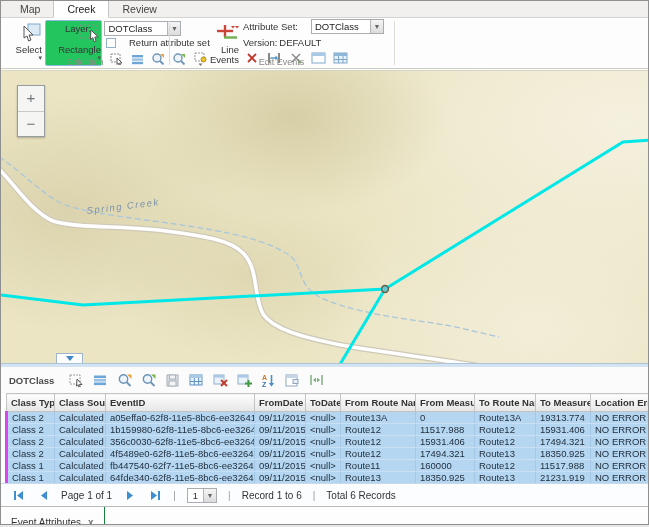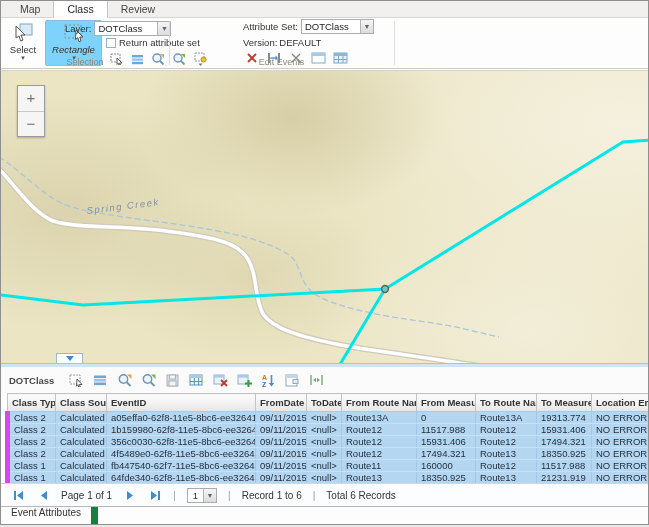--- a/index.html
+++ b/index.html
@@ -4,27 +4,27 @@
 <style>
   * { margin:0; padding:0; box-sizing:border-box; }
   body { font-family:"Liberation Sans", sans-serif; background:#e8e8e8; }
   .app { position:relative; width:649px; height:525px; background:#fff; border:1px solid #8f8f8f; overflow:hidden; }
 
   
   .tabstrip { height:17px; background:#f1f0ee; border-bottom:1px solid #d6d5d2; display:flex; align-items:flex-end; padding-left:6px; }
   .rtab { font-size:10.5px; color:#444; padding:2px 13px 2px 13px; cursor:default; }
   .rtab.active { background:#fff; border:1px solid #c6c6c6; border-bottom:1px solid #fff; margin-bottom:-1px; color:#222; }
   .ribbon { position:relative; height:51px; background:#fdfdfd; border-bottom:1px solid #cfccc0; font-size:9.5px; color:#333; }
-  .bigbtn { position:absolute; top:2px; height:46px; text-align:center; border:1px solid transparent; border-radius:2px; padding-top:2px; }
+  .bigbtn { position:absolute; top:2px; height:46px; text-align:right; border:1px solid transparent; border-radius:2px; padding-top:2px; }
   .bigbtn .blab { font-size:9.5px; line-height:10px; color:#333; }
   .bigbtn .caret { font-size:7px; color:#555; line-height:6px; }
-  .bigbtn.active { background:#7dd3fc; border-color:#8ebade;font-style:italic; }
+  .bigbtn.active { background:#22c55e; border-color:#8ebade; }
   .vsep { position:absolute; top:3px; bottom:3px; width:1px; background:#dddcd8; }
   .grouplab { position:absolute; bottom:1px; font-size:9px; color:#8a8a84; text-align:center; }
-  .rowline { position:absolute; display:flex; align-items:center; gap:3px; white-space:nowrap; }
+  .rowline { position:absolute; display:flex; align-items:center; gap:13px; white-space:nowrap; }
   .dd { display:inline-flex; align-items:stretch; border:1px solid #a9adb2; background:#fff; height:15px; }
   .dd .val { font-size:9.5px; padding:1px 3px 0 3px; color:#222; }
   .dd .dbtn { width:13px; background:linear-gradient(#f5f5f5,#dcdcdc); border-left:1px solid #b5b5b5; color:#666; font-size:7px; text-align:center; line-height:13px; }
   .chk { width:10px; height:10px; background:#fff; border:1px solid #93b3cc; display:inline-block; }
   .mini { width:16px; height:15px; display:inline-flex; align-items:center; justify-content:center; }
   .selgroup-icons { gap:5px; }
 
   
   .map { position:absolute; top:69px; left:0; width:649px; height:293px; overflow:hidden; border-top:1px solid #d8d4c6;
     background:
@@ -43,41 +43,41 @@
 
   
   .panel-sep { position:absolute; top:362px; left:0; width:649px; height:4px; background:#d3e3f1; border-top:1px solid #aac4da; }
   .ttoolbar { position:absolute; top:366px; left:0; width:649px; height:26px; background:#fbfbfb; display:flex; align-items:center; gap:8px; padding-left:8px; }
   .ptitle { font-size:9.5px; font-weight:bold; color:#4a4a4a; margin-right:6px; }
   .ticon { width:16px; height:16px; display:inline-flex; align-items:center; justify-content:center; }
   .etable { position:absolute; top:392px; left:4px; border-collapse:collapse; table-layout:fixed; width:645px; font-size:9.5px; }
   .etable th { height:18px; background:linear-gradient(#fdfdfd,#e6e6e6); border:1px solid #c3c3c3; border-left:none; font-weight:bold; color:#333; text-align:left; padding:0 4px; overflow:hidden; white-space:nowrap; }
   .etable th:first-child { border-left:1px solid #c3c3c3; }
   .etable td { height:12px; background:#b5d6f0; border-right:1px solid #a3c7e4; border-bottom:1px solid #c9e0f4; color:#22303f; padding:0 4px; overflow:hidden; white-space:nowrap; }
-  .etable td:first-child { border-left:5px solid #d946ef; }
+  .etable td:first-child { border-left:3px solid #d946ef; }
   .pagebar { position:absolute; top:482px; left:0; width:649px; height:23px; background:#fbfdff; border-top:1px solid #c9d9e8; display:flex; align-items:center; gap:11px; padding-left:10px; font-size:10px; color:#333; }
   .pbtn { display:inline-flex; align-items:center; justify-content:center; width:14px; height:14px; }
   .psep { color:#9a9a9a; }
   .pselect { display:inline-flex; border:1px solid #a9adb2; background:#fff; height:15px; align-items:stretch; }
   .pselect .val { font-size:9.5px; padding:1px 5px 0 5px; }
   .pselect .dbtn { width:13px; background:linear-gradient(#f5f5f5,#dcdcdc); border-left:1px solid #b5b5b5; color:#666; font-size:7px; text-align:center; line-height:13px; }
 
   
   .bottombar { position:absolute; top:505px; left:0; width:649px; height:22px; background:#fdfdfd; border-top:1px solid #b9b9b9; display:flex; }
-  .btab { display:flex; align-items:flex-end; gap:7px; padding:0 10px 0 10px; border-right:7px solid #15803d; font-size:10px; color:#333;flex-direction:column; }
+  .btab { display:flex; align-items:flex-end; gap:7px; padding:0 10px 0 10px; border-right:1px solid #15803d; font-size:10px; color:#333; }
   .btab .x { color:#777; font-size:10px; font-weight:bold; }
 </style>
 </head>
 <body>
 
 <div class="app">
 
   <div class="tabstrip">
     <div class="rtab">Map</div>
-    <div class="rtab active">Class</div>
+    <div class="rtab active">Creek</div>
     <div class="rtab">Review</div>
   </div>
 
   <div class="ribbon">
 
     <div class="bigbtn" style="left:2px;width:40px;">
       <span>
         <svg width="22" height="20" viewBox="0 0 22 20">
           <rect x="8" y="1" width="12" height="11" fill="#dceaf6" stroke="#7fa8c8" stroke-width="1"></rect>
           <polygon points="4,3 13,12 9,12 11,17 8.6,18 7,13 4,15" fill="#fff" stroke="#555" stroke-width="1"></polygon>
@@ -145,20 +145,32 @@
             <circle cx="9.5" cy="7.5" r="2.5" fill="#f0c330" stroke="#b99010"></circle>
             <polygon points="4.5,11.5 8.5,11.5 6.5,14" fill="#777"></polygon>
           </svg>
       </span>
     </div>
 
     <div class="grouplab" style="left:0;width:168px;">Selection</div>
     <div class="vsep" style="left:168px;"></div>
 
 
+    <div class="bigbtn" style="left:206px;width:33px;">
+      <span>
+        <svg width="24" height="20" viewBox="0 0 24 20">
+          <line x1="10" y1="2" x2="10" y2="14" stroke="#cc4338" stroke-width="2.4"></line>
+          <line x1="2" y1="8" x2="18" y2="8" stroke="#cc4338" stroke-width="2.4"></line>
+          <line x1="9" y1="14.5" x2="22" y2="14.5" stroke="#6fae4e" stroke-width="2.4"></line>
+          <polygon points="16,3 20,3 18,5.5" fill="#cc4338"></polygon>
+          <polygon points="20,3 24,3 22,5.5" fill="#cc4338"></polygon>
+        </svg>
+      </span>
+      <div class="blab">Line Events</div>
+    </div>
 
     <div class="rowline" style="left:242px;top:1px;">
       <span>Attribute Set:</span>
       <span class="dd">
         <span class="val" style="width:58px;">DOTClass</span>
         <span class="dbtn">▼</span>
       </span>
     </div>
 
     <div class="rowline" style="left:242px;top:19px;gap:2px;">

